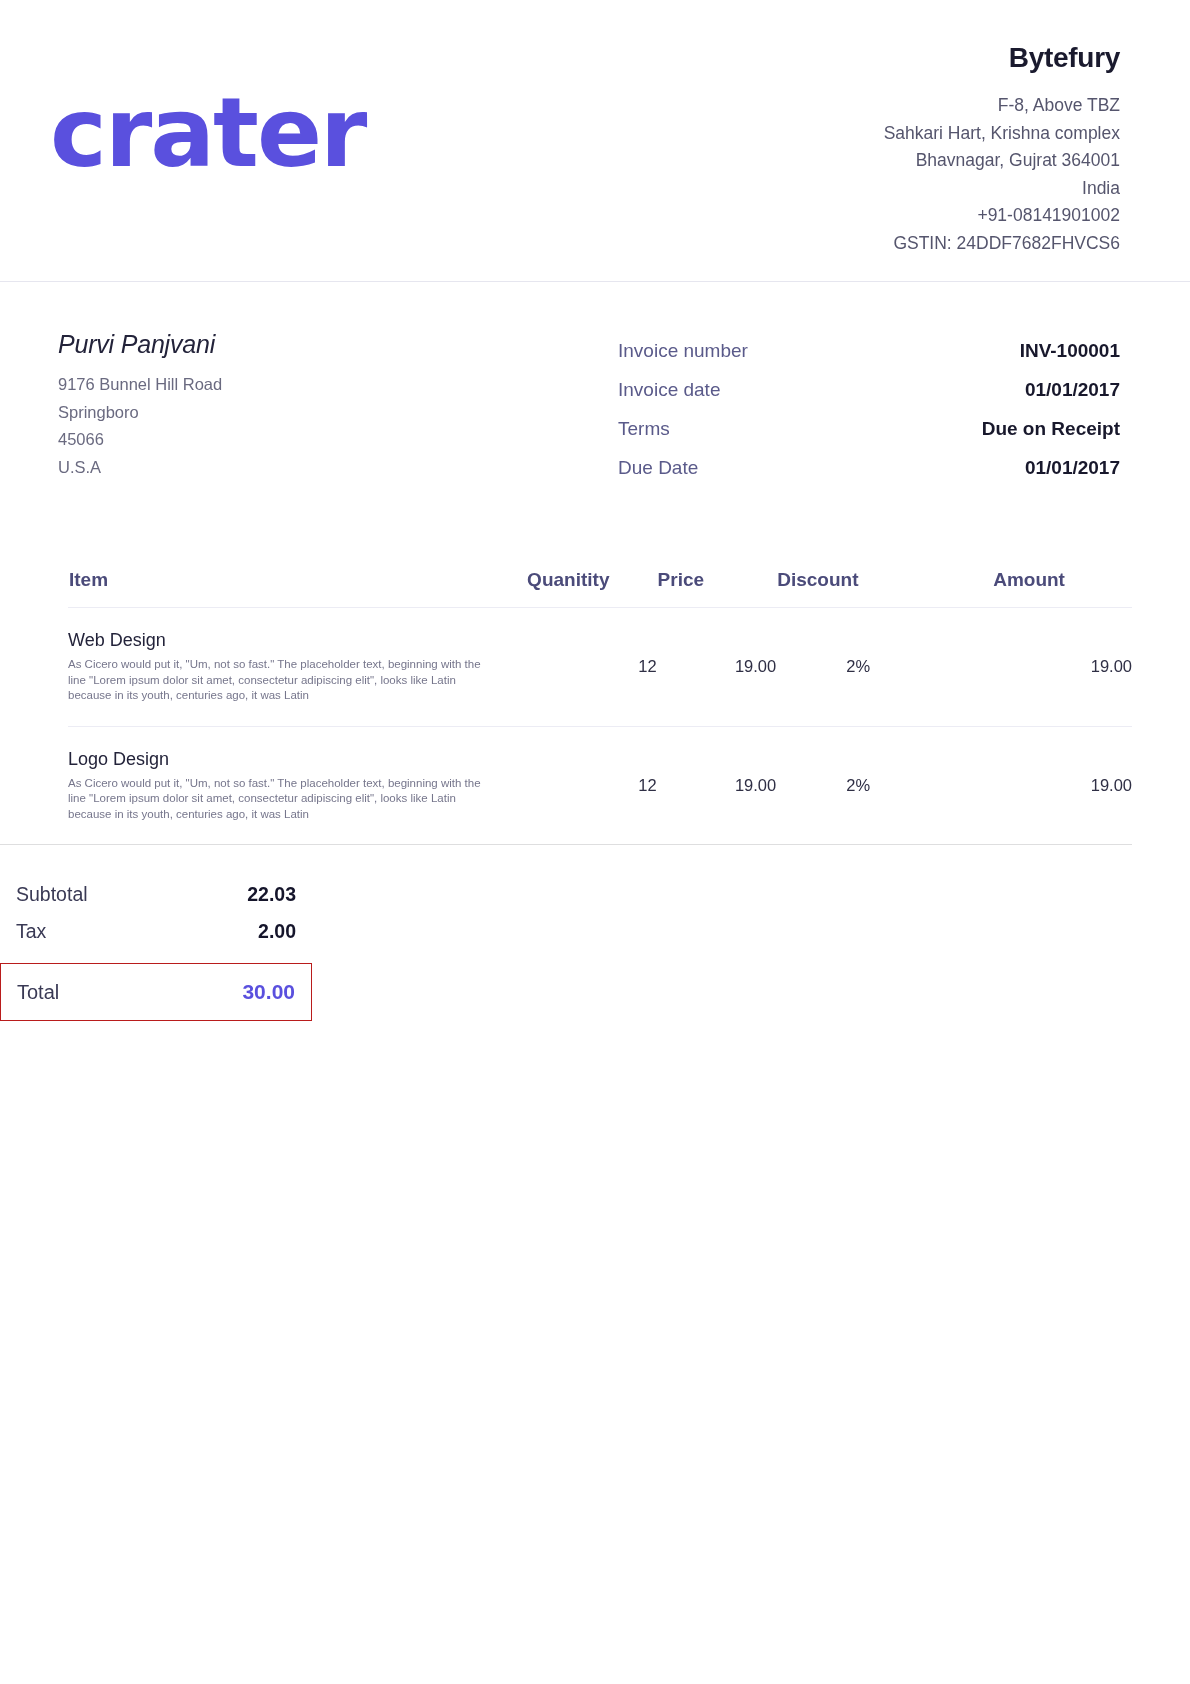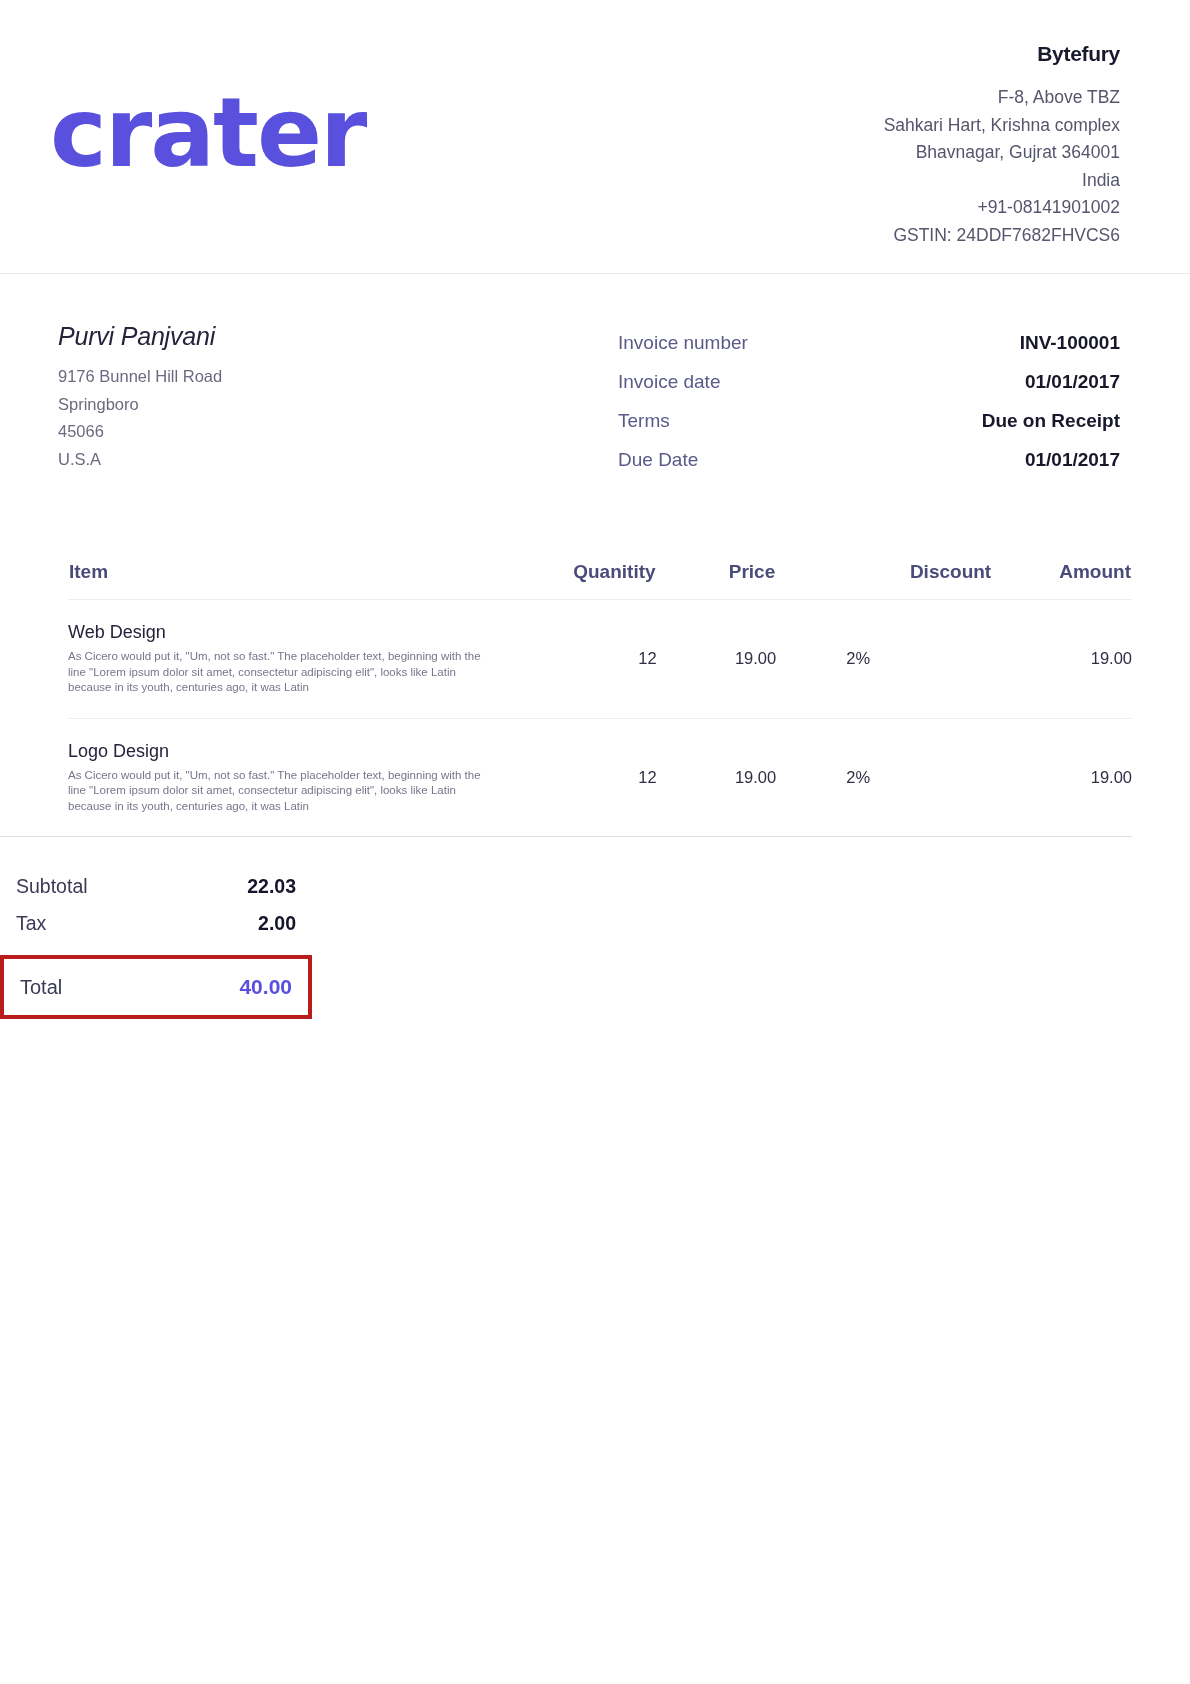--- a/index.html
+++ b/index.html
@@ -43,21 +43,21 @@
     color: #5a50de;
     letter-spacing: -2px;
     font-family: "DejaVu Sans", sans-serif;
   }
   .company {
     text-align: right;
     padding-top: 12px;
     max-width: 420px;
   }
   .company-name {
-    font-size: 21px;
+    font-size: 28px;
     font-weight: bold;
     color: #1a1a2e;
     margin-bottom: 18px;
     letter-spacing: -0.3px;
   }
   .company-line {
     font-size: 17.5px;
     line-height: 27.5px;
     color: #55556d;
     white-space: nowrap;
@@ -116,21 +116,21 @@
   }
   table {
     width: 100%;
     border-collapse: collapse;
   }
   thead th {
     font-size: 19px;
     color: #4b4b7a;
     font-weight: bold;
     padding-bottom: 16px;
-    text-align: right;
+    text-align: left;
     white-space: nowrap;
   }
   thead th.c-item {
     text-align: left;
   }
   tbody td {
     padding: 22px 0;
     font-size: 16.5px;
     color: #2f2f45;
     text-align: right;
@@ -183,21 +183,21 @@
   .tot-label {
     font-size: 19.5px;
     color: #3a3a55;
   }
   .tot-value {
     font-size: 19.5px;
     color: #15152b;
     font-weight: bold;
   }
   .grand {
-    border: 4px solid #b91c1c;
+    border: 1px solid #b91c1c;
     display: flex;
     justify-content: space-between;
     align-items: center;
     padding: 16px 16px;
     margin-top: 6px;
   }
   .grand .tot-label {
     font-size: 20px;
     color: #3a3a55;
   }
@@ -296,18 +296,18 @@
       <div class="tot-row">
         <span class="tot-label">Subtotal</span>
         <span class="tot-value">22.03</span>
       </div>
       <div class="tot-row">
         <span class="tot-label">Tax</span>
         <span class="tot-value">2.00</span>
       </div>
       <div class="grand">
         <span class="tot-label">Total</span>
-        <span class="tot-value">40.00</span>
+        <span class="tot-value">30.00</span>
       </div>
     </div>
   </div>
 
 </div>
 
 </body></html>

